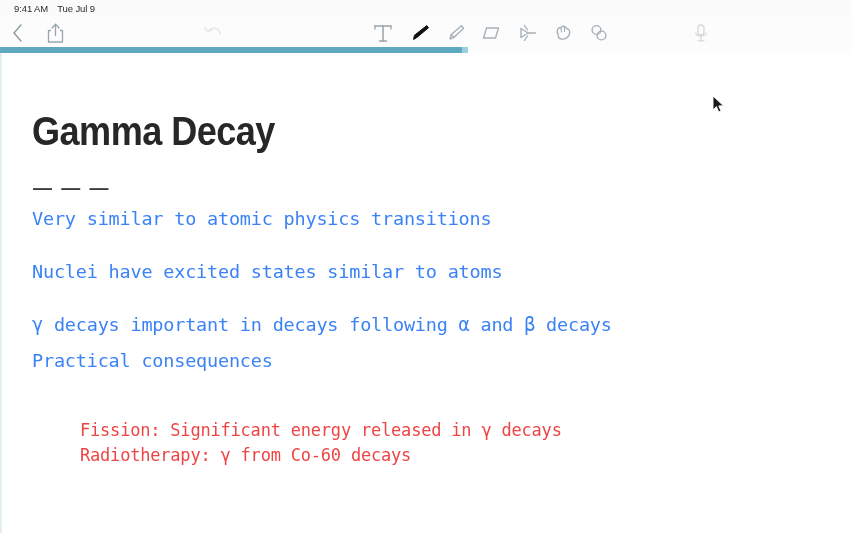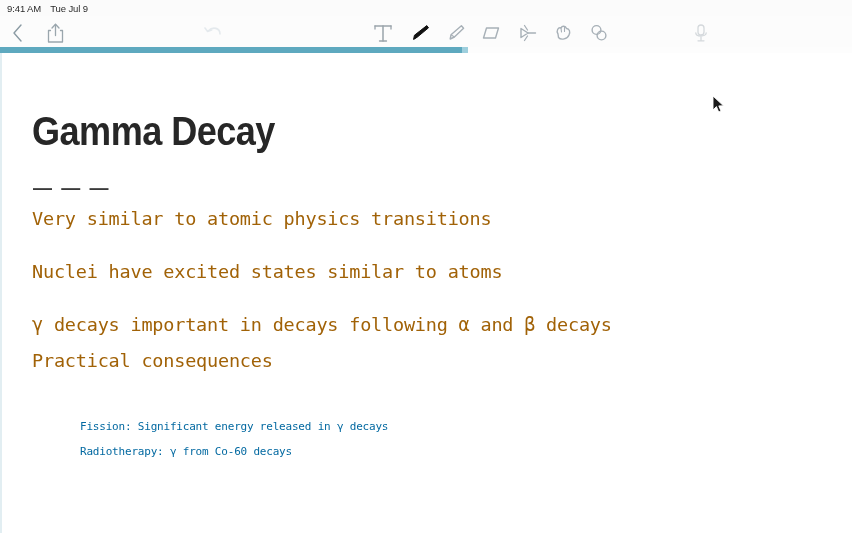--- a/index.html
+++ b/index.html
@@ -22,21 +22,21 @@
 
   
   .statusbar {
     position: absolute;
     top: 0; left: 0;
     width: 852px;
     height: 16px;
     background: #fbfbfb;
     display: flex;
     align-items: center;
-    padding-left: 7px;
+    padding-left: 14px;
     gap: 9px;
   }
   .statusbar .st-text {
     font-size: 9.5px;
     color: #2b2b2b;
     font-family: "Liberation Sans", sans-serif;
     letter-spacing: -0.1px;
     white-space: nowrap;
   }
 
@@ -159,31 +159,31 @@
     letter-spacing: 2px;
     color: #3a3a3a;
     white-space: nowrap;
   }
 
   .body-line {
     position: absolute;
     left: 30px;
     font-family: "DejaVu Sans Mono", monospace;
     font-size: 18.5px;
-    color: #a16207;
+    color: #3b82f6;
     white-space: pre;
     letter-spacing: -0.2px;
   }
 
   .sub-line {
     position: absolute;
     left: 78px;
     font-family: "DejaVu Sans Mono", monospace;
-    font-size: 11px;
-    color: #0369a1;
+    font-size: 17px;
+    color: #ef4444;
     white-space: pre;
     letter-spacing: -0.2px;
   }
 
   
   .cursor {
     position: absolute;
     left: 712px;
     top: 95px;
     width: 14px;

